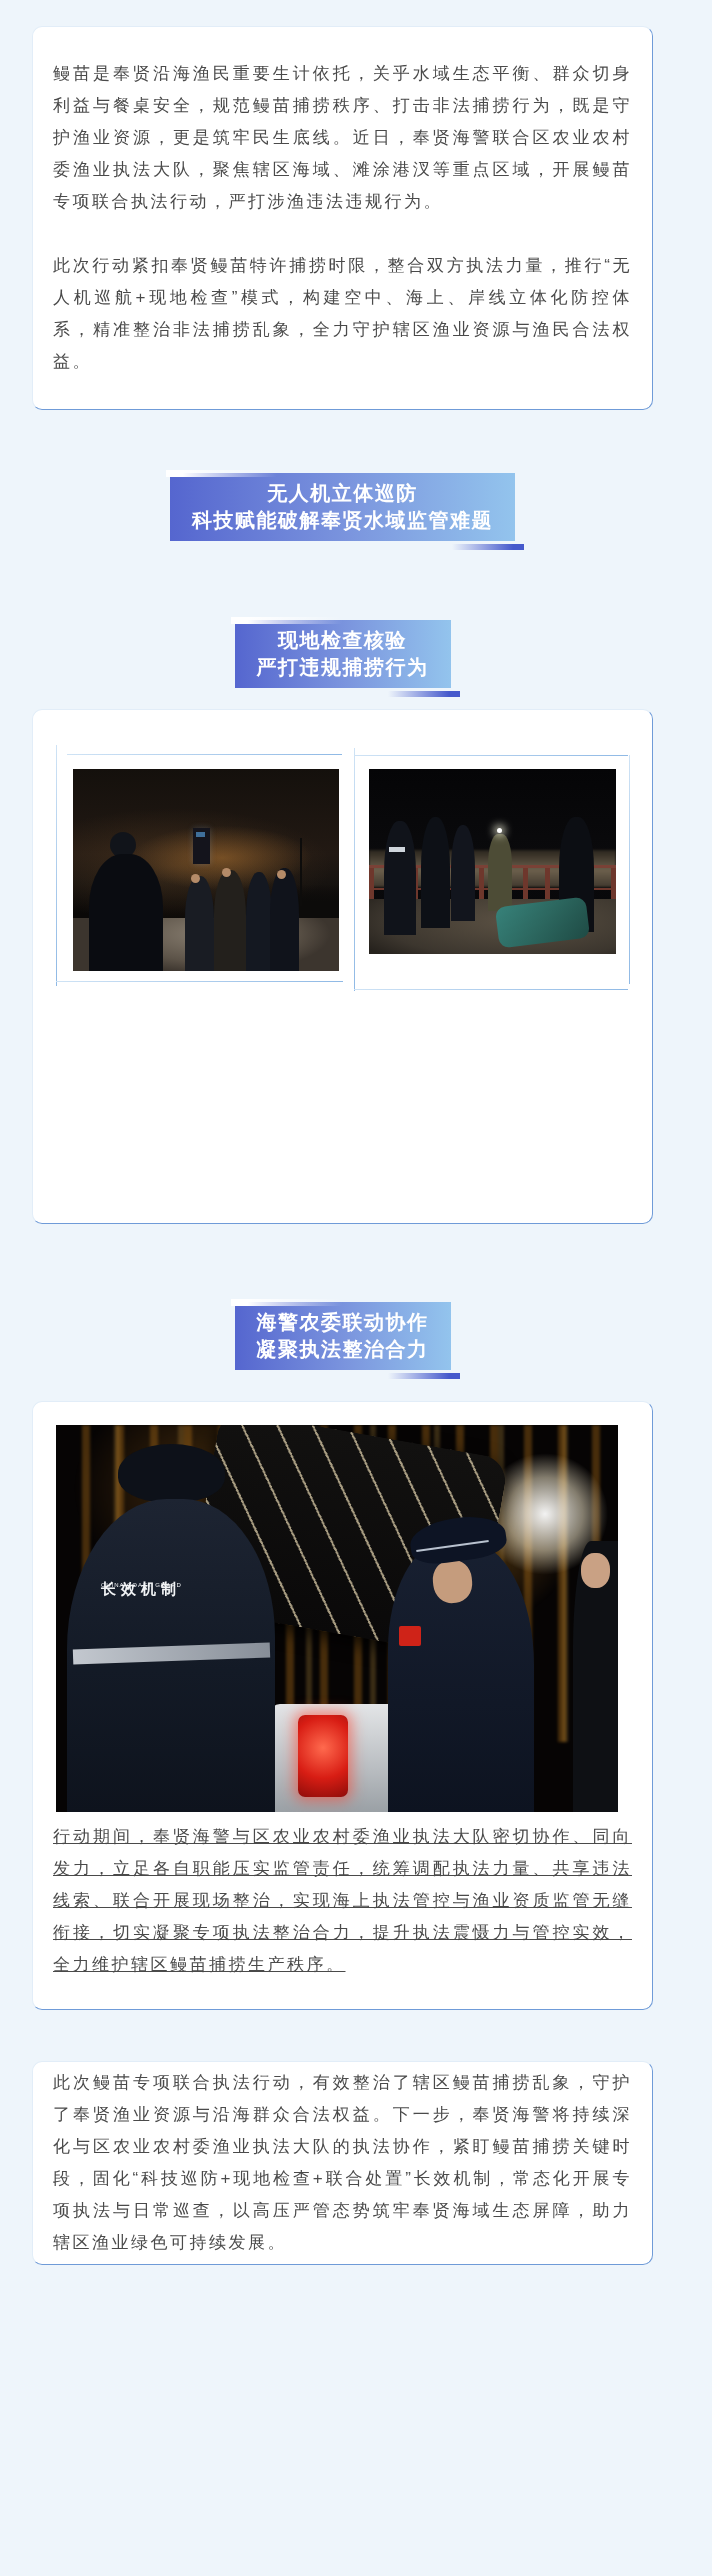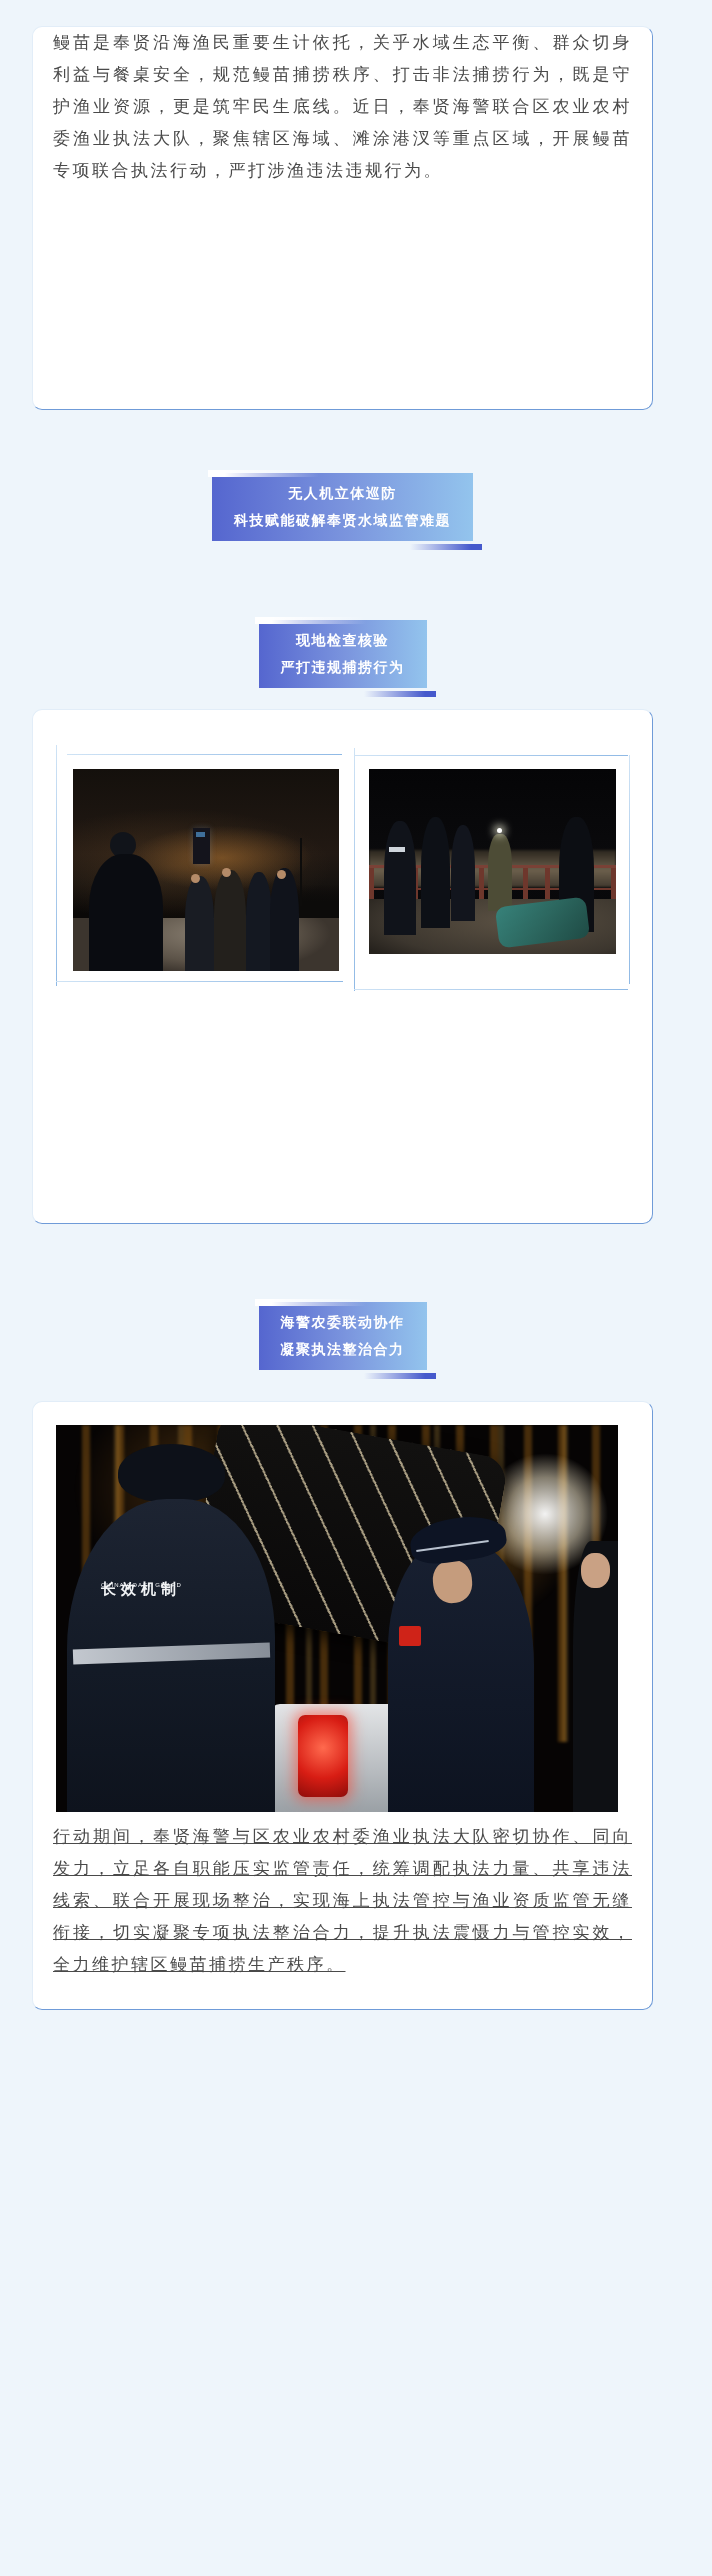--- a/index.html
+++ b/index.html
@@ -29,21 +29,21 @@
     overflow: hidden;
     position: relative;
   }
   .card p {
     font-size: 17px;
     line-height: 32px;
     letter-spacing: 2.5px;
     text-align: justify;
     color: #4a4a4a;
   }
-  .intro-card { height: 384px; display:flex; justify-content:center; row-gap:32px; }
+  .intro-card { height: 384px; display:flex; flex-direction:column; justify-content:center; row-gap:32px; }
   .card-drone { margin-top: 25px; height: 245px; display:flex; align-items:center; }
   .card-photos { margin-top: 21px; height: 515px; }
   .card-bigphoto { margin-top: 31px; height: 609px; }
   .card-final { margin-top: 51px; height: 204px; display:flex; align-items:center; }
 
   
   .banner-row { display:flex; justify-content:center; }
   .b1 { margin-top: 63px; }
   .b2 { margin-top: 79px; }
   .b3 { margin-top: 78px; }
@@ -51,21 +51,21 @@
     position: relative;
     height: 68px;
     padding: 0 22px;
     display: flex;
     flex-direction: column;
     justify-content: center;
     text-align: center;
     background: linear-gradient(90deg, #5566cf 0%, #7b95de 52%, #93c4ed 100%);
     color: #ffffff;
     font-weight: bold;
-    font-size: 14px;
+    font-size: 20px;
     line-height: 27px;
     letter-spacing: 1.5px;
   }
   .banner::before {
     content:""; position:absolute; top:-3px; left:-4px; width:111px; height:7px;
     background: linear-gradient(90deg, #ffffff 15%, rgba(255,255,255,0) 100%);
   }
   .banner::after {
     content:""; position:absolute; right:-9px; bottom:-9px; width:72px; height:6px;
     background: linear-gradient(90deg, rgba(140,160,235,0) 0%, #4559cc 85%);
@@ -170,20 +170,21 @@
   .bigphoto-card-text { position:absolute; left:20px; right:20px; top:419px;text-decoration:underline; }
 </style>
 </head>
 <body>
 
 <div class="page">
   <div class="content">
 
     <section class="card intro-card">
       <p>鳗苗是奉贤沿海渔民重要生计依托，关乎水域生态平衡、群众切身利益与餐桌安全，规范鳗苗捕捞秩序、打击非法捕捞行为，既是守护渔业资源，更是筑牢民生底线。近日，奉贤海警联合区农业农村委渔业执法大队，聚焦辖区海域、滩涂港汊等重点区域，开展鳗苗专项联合执法行动，严打涉渔违法违规行为。</p>
+      <p>此次行动紧扣奉贤鳗苗特许捕捞时限，整合双方执法力量，推行“无人机巡航+现地检查”模式，构建空中、海上、岸线立体化防控体系，精准整治非法捕捞乱象，全力守护辖区渔业资源与渔民合法权益。</p>
     </section>
 
     <div class="banner-row b1">
       <div class="banner">
         <span>无人机立体巡防</span>
         <span>科技赋能破解奉贤水域监管难题</span>
       </div>
     </div>
 
 
@@ -266,16 +267,19 @@
         <div class="pB-officerL"></div>
         <div class="pB-stripe"></div>
         <div class="pB-patch">
           <div class="cn">长效机制</div>
           <div class="en">CHINA COAST GUARD</div>
         </div>
       </div>
       <p class="bigphoto-card-text">行动期间，奉贤海警与区农业农村委渔业执法大队密切协作、同向发力，立足各自职能压实监管责任，统筹调配执法力量、共享违法线索、联合开展现场整治，实现海上执法管控与渔业资质监管无缝衔接，切实凝聚专项执法整治合力，提升执法震慑力与管控实效，全力维护辖区鳗苗捕捞生产秩序。</p>
     </section>
 
+    <section class="card card-final">
+      <p>此次鳗苗专项联合执法行动，有效整治了辖区鳗苗捕捞乱象，守护了奉贤渔业资源与沿海群众合法权益。下一步，奉贤海警将持续深化与区农业农村委渔业执法大队的执法协作，紧盯鳗苗捕捞关键时段，固化“科技巡防+现地检查+联合处置”长效机制，常态化开展专项执法与日常巡查，以高压严管态势筑牢奉贤海域生态屏障，助力辖区渔业绿色可持续发展。</p>
+    </section>
 
   </div>
 </div>
 
 
 </body></html>

